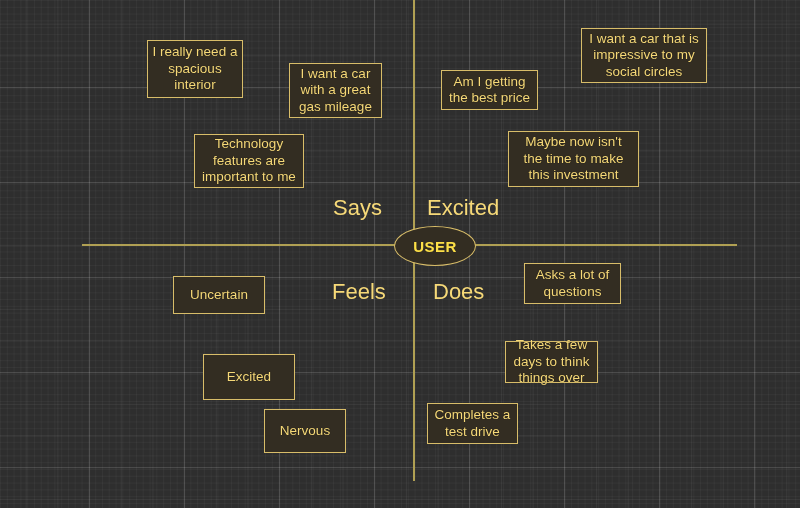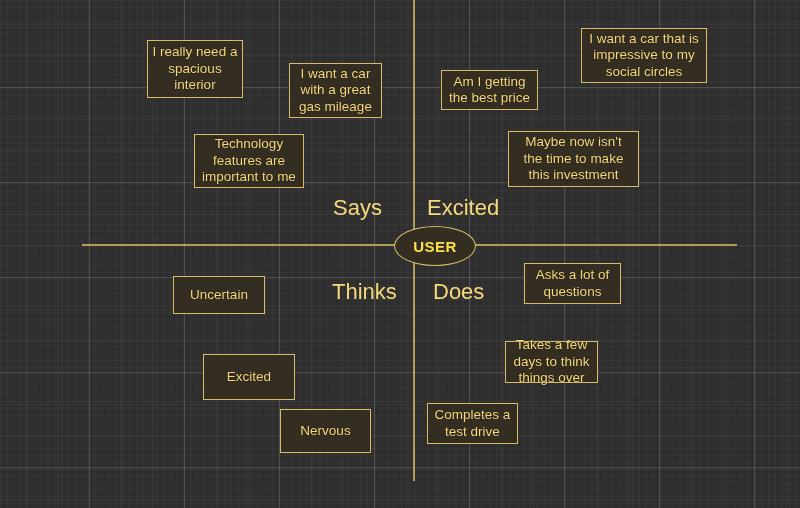--- a/index.html
+++ b/index.html
@@ -125,31 +125,31 @@
 social circles</div>
 
   <div class="note" style="left:508px; top:131px; width:131px; height:56px;">Maybe now isn't
 the time to make
 this investment</div>
 
   <div class="quad-label" style="left:333px; top:197px;">Says</div>
 
   <div class="quad-label" style="left:427px; top:197px;">Excited</div>
 
-  <div class="quad-label" style="left:332px; top:281px;">Thinks</div>
+  <div class="quad-label" style="left:332px; top:281px;">Feels</div>
 
   <div class="quad-label" style="left:433px; top:281px;">Does</div>
 
   <div class="user-ellipse">USER</div>
 
   <div class="note" style="left:173px; top:276px; width:92px; height:36px;">Uncertain</div>
 
   <div class="note" style="left:203px; top:354px; width:92px; height:46px;">Excited</div>
 
-  <div class="note" style="left:280px; top:409px; width:91px; height:44px;">Nervous</div>
+  <div class="note" style="left:264px; top:409px; width:82px; height:44px;">Nervous</div>
 
   <div class="note" style="left:524px; top:263px; width:97px; height:41px;">Asks a lot of
 questions</div>
 
   <div class="note" style="left:505px; top:341px; width:93px; height:42px;">Takes a few
 days to think
 things over</div>
 
   <div class="note" style="left:427px; top:403px; width:91px; height:41px;">Completes a
 test drive</div>

